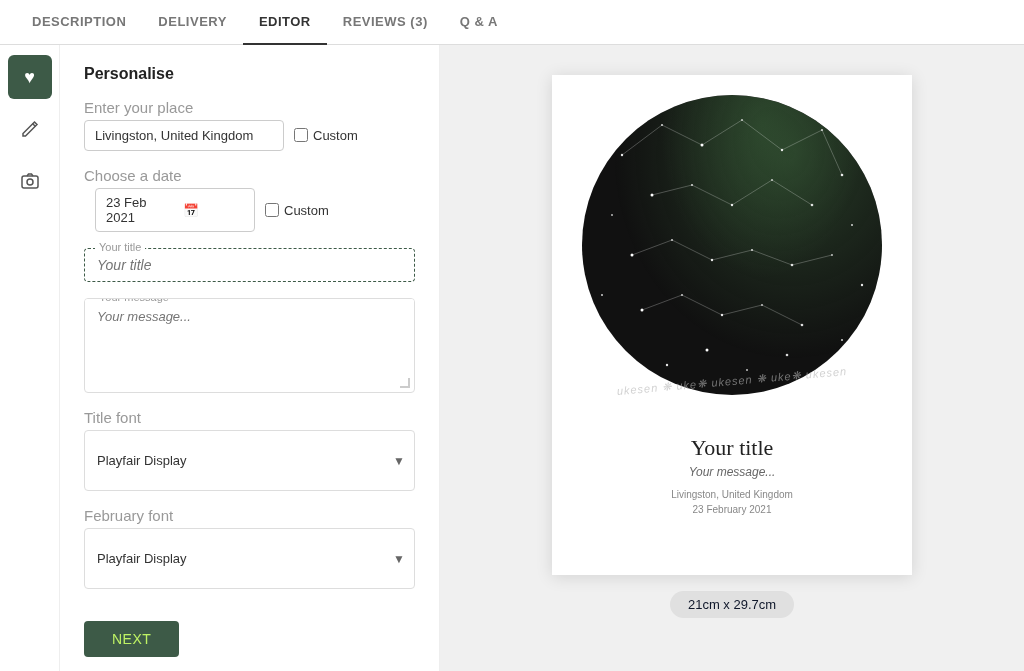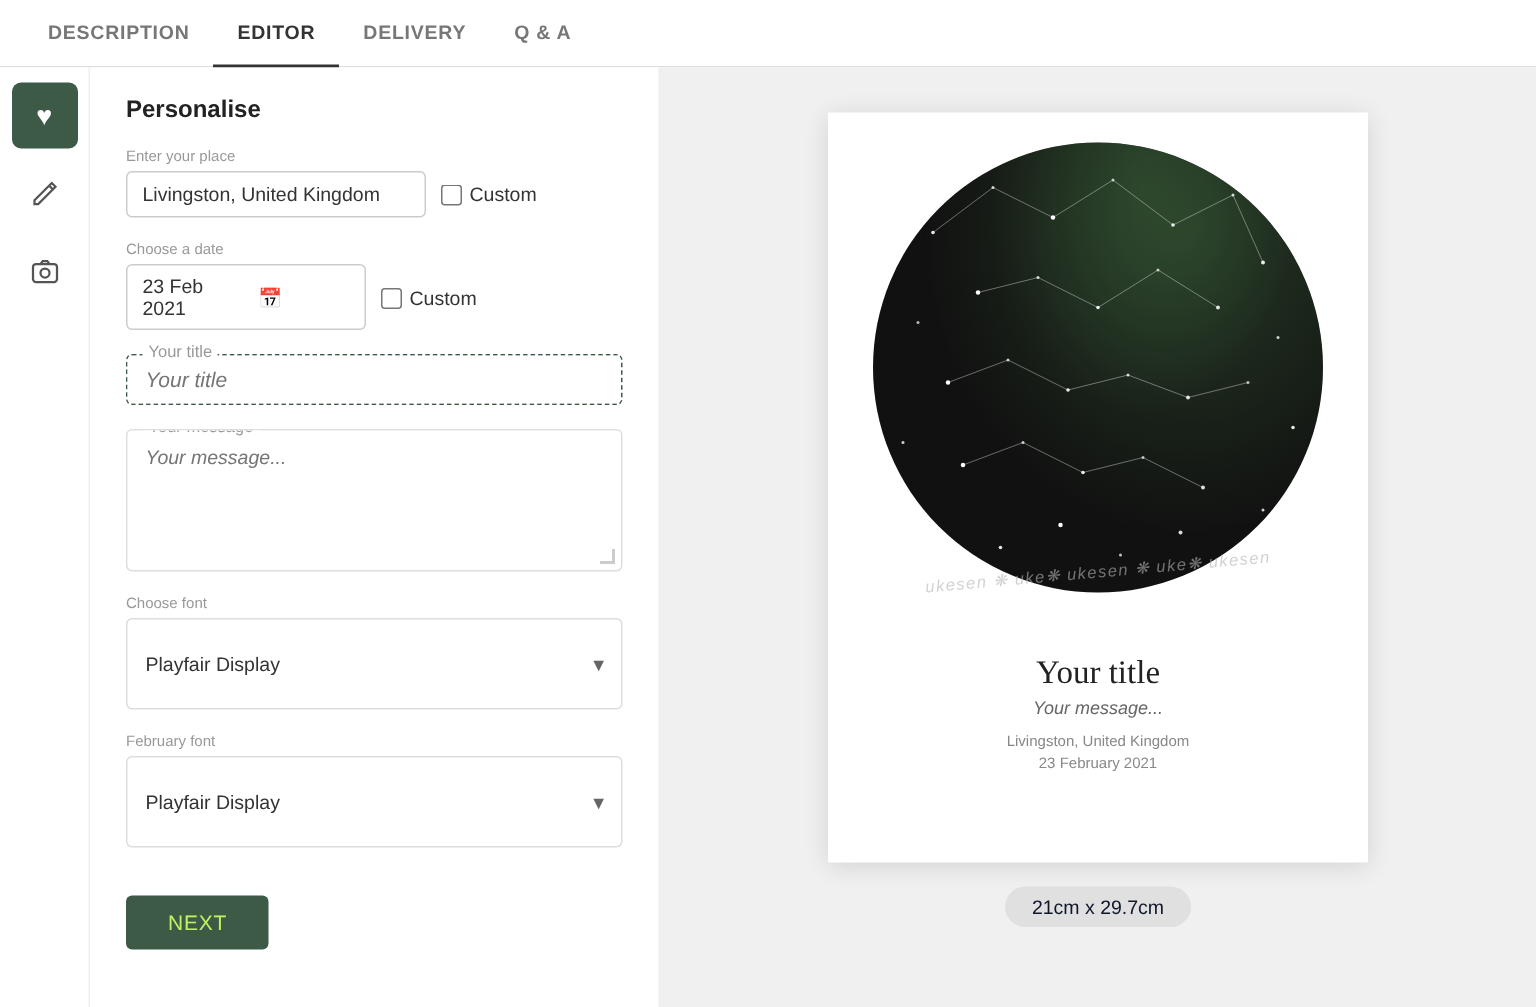--- a/index.html
+++ b/index.html
@@ -79,21 +79,21 @@
       font-size: 16px;
       font-weight: 700;
       margin-bottom: 16px;
       color: #222;
     }
 
     .field-group {
       margin-bottom: 16px;
     }
     .field-label {
-      font-size: 10px;
+      font-size: 15px;
       color: #999;
       margin-bottom: 4px;
       display: block;
     }
     .field-row {
       display: flex;
       align-items: center;
       gap: 10px;
     }
     .text-input {
@@ -109,33 +109,34 @@
     }
     .date-input-wrap {
       display: flex;
       align-items: center;
       border: 1px solid #ccc;
       border-radius: 4px;
       background: #fff;
       padding: 6px 10px;
       width: 160px;
       gap: 16px;
+      margin-left: 11px;
     }
     .date-input-wrap span {
       font-size: 13px;
       color: #333;
       flex: 1;
     }
     .calendar-icon {
       color: #666;
       font-size: 16px;
     }
     .checkbox-label {
       display: flex;
-      align-items: flex-end;
+      align-items: flex-start;
       gap: 5px;
       font-size: 13px;
       color: #333;
       cursor: pointer;
     }
     .checkbox-label input[type="checkbox"] {
       width: 14px;
       height: 14px;
       accent-color: #3d5a47;
     }
@@ -357,22 +358,23 @@
     .section-wrap {
       position: relative;
       margin-bottom: 16px;
     }
   </style>
 </head>
 <body>
 
 <div class="tabs">
   <div class="tab-item">DESCRIPTION</div>
+  <div class="tab-item">DELIVERY</div>
   <div class="tab-item active">EDITOR</div>
-  <div class="tab-item">DELIVERY</div>
+  <div class="tab-item">REVIEWS (3)</div>
   <div class="tab-item">Q &amp; A</div>
 </div>
 
 <div class="main-content">
 
   <div class="sidebar-icons">
     <button class="sidebar-icon-btn active" title="Favourite">♥</button>
     <button class="sidebar-icon-btn" title="Edit">
       <svg width="20" height="20" viewBox="0 0 20 20" fill="none">
         <path d="M3 14.5L14.5 3L17 5.5L5.5 17H3V14.5Z" stroke="#555" stroke-width="1.5" fill="none"></path>
@@ -432,21 +434,21 @@
         <span class="message-label">Your message</span>
         <textarea class="message-textarea" placeholder="Your message..." style=""></textarea>
         <div class="resize-handle"></div>
       </div>
     </div>
 
     
 
     
     <div class="field-group">
-      <span class="field-label">Choose font</span>
+      <span class="field-label">Title font</span>
       <div class="select-wrap">
         <select class="font-select">
           <option>Playfair Display</option>
           <option>Arial</option>
           <option>Georgia</option>
           <option>Times New Roman</option>
           <option>Roboto</option>
         </select>
         <span class="select-arrow">▼</span>
       </div>

